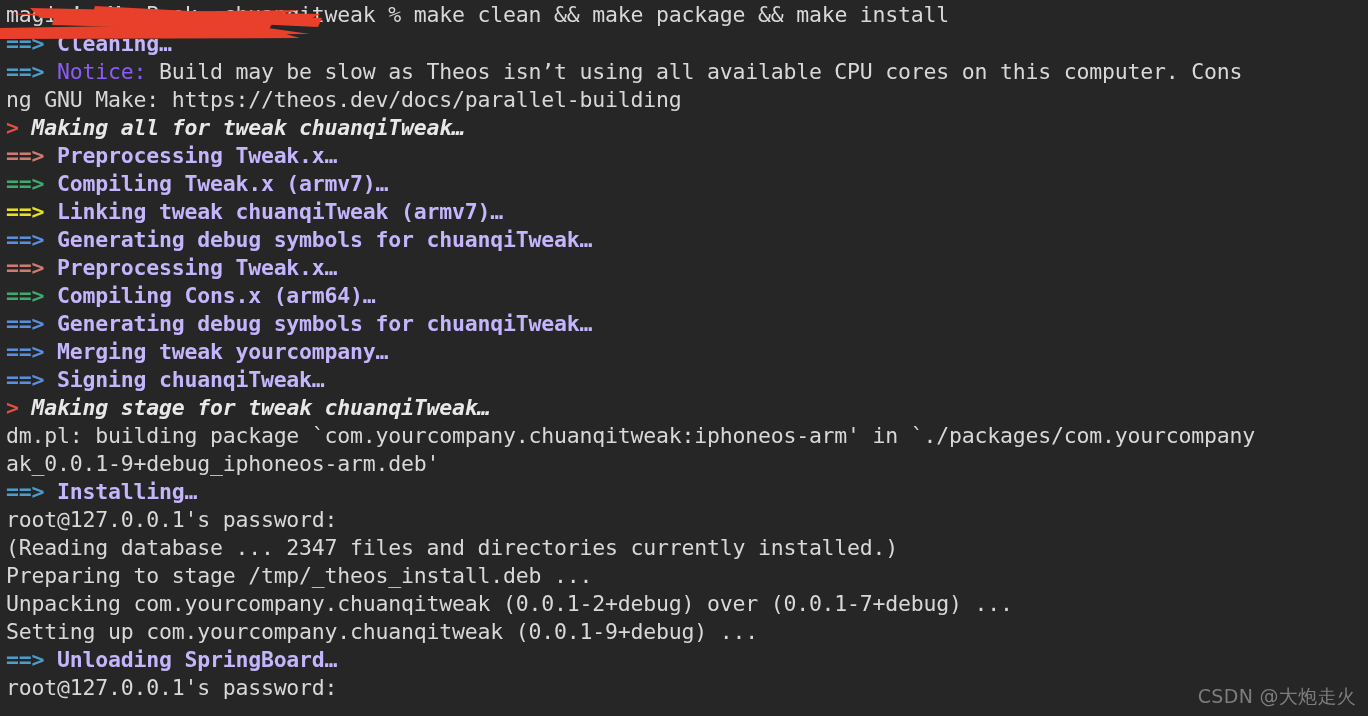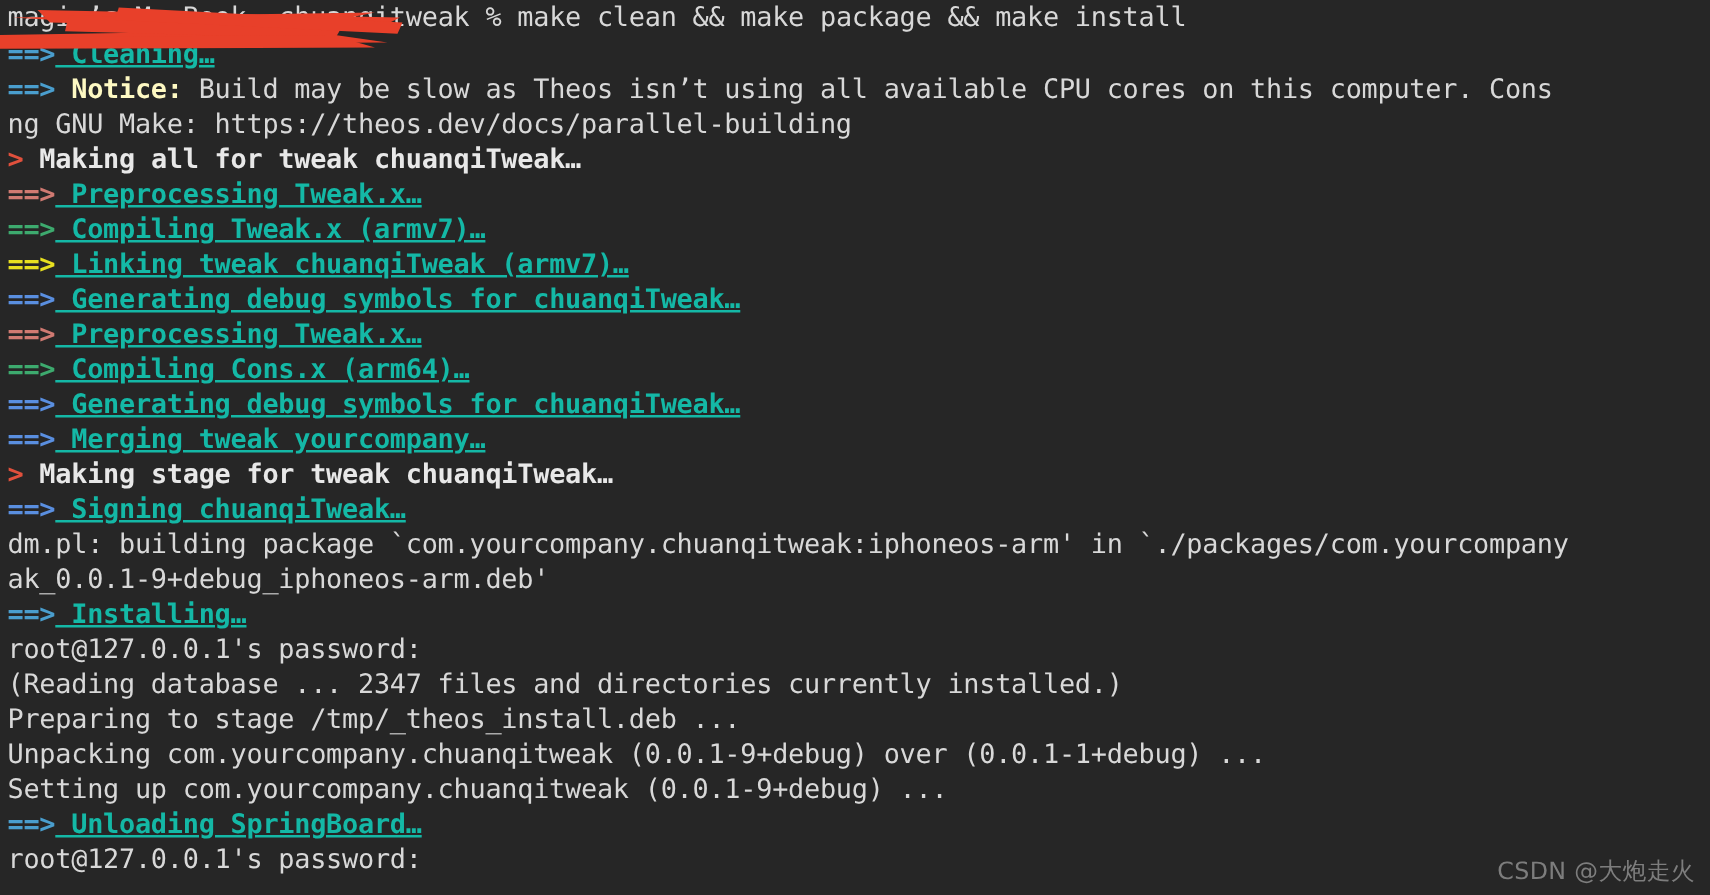--- a/index.html
+++ b/index.html
@@ -43,23 +43,23 @@
     font-weight: bold;
     display: inline;
   }
   .arrow.cyan   { color: #4a9ece; }
   .arrow.salmon { color: #d07a72; }
   .arrow.green  { color: #3daa6e; }
   .arrow.yellow { color: #e8e020; }
   .arrow.blue   { color: #5a8fe0; }
   .arrow.red    { color: #e0503c; }
 
-  .bold       { font-weight: bold; color: #14b8a6; text-decoration: underline; }
-  .bolditalic { font-weight: bold; color: #e8e8e8; }
-  .cyanbold   { font-weight: bold; color: #fef9c3; }
+  .bold       { font-weight: bold; color: #c4b5fd; }
+  .bolditalic { font-weight: bold; font-style: italic; color: #e8e8e8; }
+  .cyanbold   { font-weight: normal; color: #8b5cf6; }
   .plain      { color: #d8d8d8; font-weight: normal; }
 
   
   #redaction {
     position: absolute;
     left: 0px;
     top: 0px;
     width: 330px;
     height: 44px;
     pointer-events: none;
@@ -87,29 +87,29 @@
       <div class="line"><span class="plain">ng GNU Make: https://theos.dev/docs/parallel-building</span></div>
       <div class="line"><span class="arrow red">&gt;</span><span class="bolditalic"> Making all for tweak chuanqiTweak…</span></div>
       <div class="line"><span class="arrow salmon">==&gt;</span><span class="bold"> Preprocessing Tweak.x…</span></div>
       <div class="line"><span class="arrow green">==&gt;</span><span class="bold"> Compiling Tweak.x (armv7)…</span></div>
       <div class="line"><span class="arrow yellow">==&gt;</span><span class="bold"> Linking tweak chuanqiTweak (armv7)…</span></div>
       <div class="line"><span class="arrow blue">==&gt;</span><span class="bold"> Generating debug symbols for chuanqiTweak…</span></div>
       <div class="line"><span class="arrow salmon">==&gt;</span><span class="bold"> Preprocessing Tweak.x…</span></div>
       <div class="line"><span class="arrow green">==&gt;</span><span class="bold"> Compiling Cons.x (arm64)…</span></div>
       <div class="line"><span class="arrow blue">==&gt;</span><span class="bold"> Generating debug symbols for chuanqiTweak…</span></div>
       <div class="line"><span class="arrow blue">==&gt;</span><span class="bold"> Merging tweak yourcompany…</span></div>
+      <div class="line"><span class="arrow blue">==&gt;</span><span class="bold"> Signing chuanqiTweak…</span></div>
       <div class="line"><span class="arrow red">&gt;</span><span class="bolditalic"> Making stage for tweak chuanqiTweak…</span></div>
-      <div class="line"><span class="arrow blue">==&gt;</span><span class="bold"> Signing chuanqiTweak…</span></div>
       <div class="line"><span class="plain">dm.pl: building package `com.yourcompany.chuanqitweak:iphoneos-arm' in `./packages/com.yourcompany</span></div>
       <div class="line"><span class="plain">ak_0.0.1-9+debug_iphoneos-arm.deb'</span></div>
       <div class="line"><span class="arrow cyan">==&gt;</span><span class="bold"> Installing…</span></div>
       <div class="line"><span class="plain">root@127.0.0.1's password:</span></div>
       <div class="line"><span class="plain">(Reading database ... 2347 files and directories currently installed.)</span></div>
       <div class="line"><span class="plain">Preparing to stage /tmp/_theos_install.deb ...</span></div>
-      <div class="line"><span class="plain">Unpacking com.yourcompany.chuanqitweak (0.0.1-9+debug) over (0.0.1-1+debug) ...</span></div>
+      <div class="line"><span class="plain">Unpacking com.yourcompany.chuanqitweak (0.0.1-2+debug) over (0.0.1-7+debug) ...</span></div>
       <div class="line"><span class="plain">Setting up com.yourcompany.chuanqitweak (0.0.1-9+debug) ...</span></div>
       <div class="line"><span class="arrow cyan">==&gt;</span><span class="bold"> Unloading SpringBoard…</span></div>
       <div class="line"><span class="plain">root@127.0.0.1's password:</span></div>
     </div>
 
   <svg id="redaction" viewBox="0 0 330 44" xmlns="http://www.w3.org/2000/svg">
     <path d="M10 14 L300 10 L250 20 L60 17 Z" fill="#e8402a"></path>
     <path d="M30 8 L320 14 L300 24 L40 18 Z" fill="#e8402a"></path>
     <path d="M0 28 L240 24 L310 34 L0 36 Z" fill="#e8402a"></path>
     <path d="M55 12 L275 19 L268 31 L52 25 Z" fill="#e8402a"></path>

